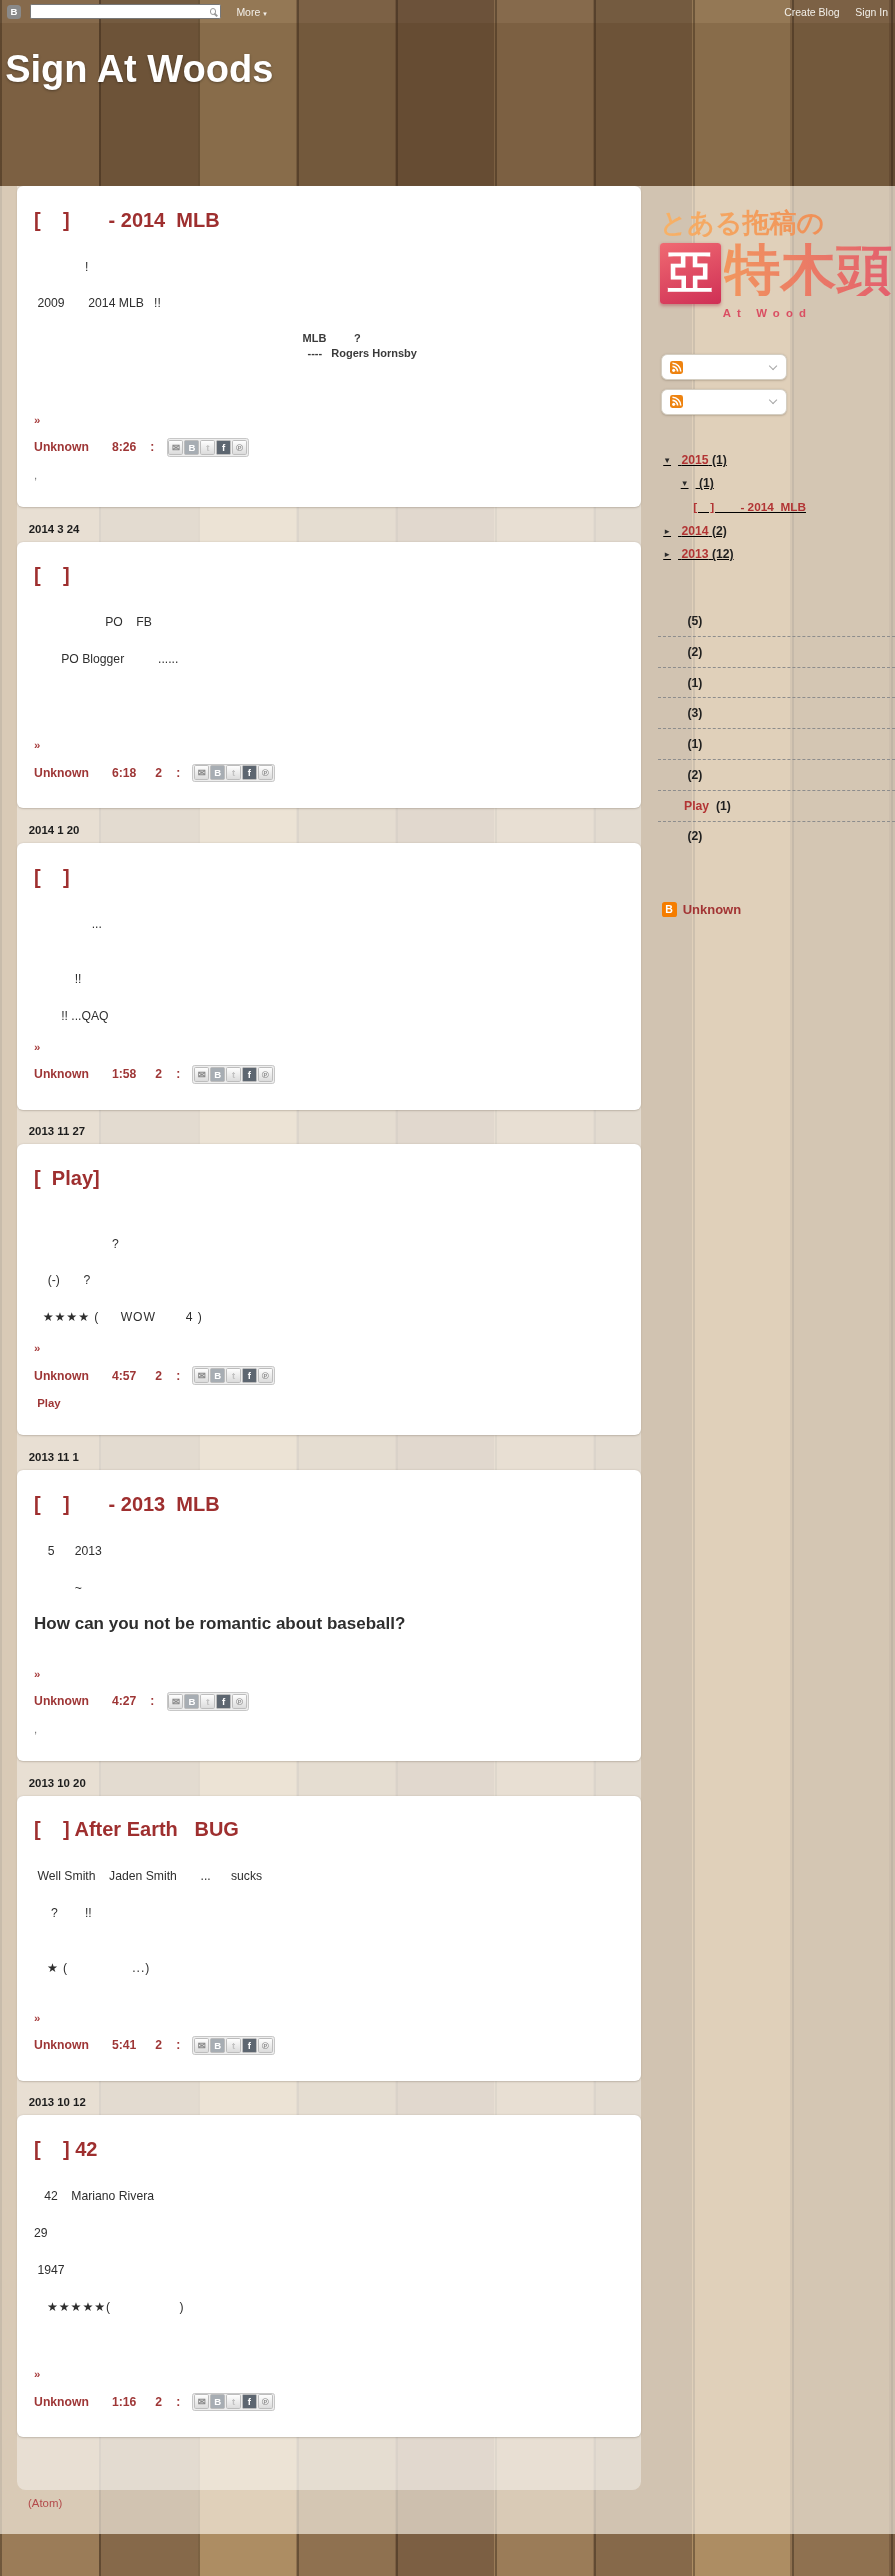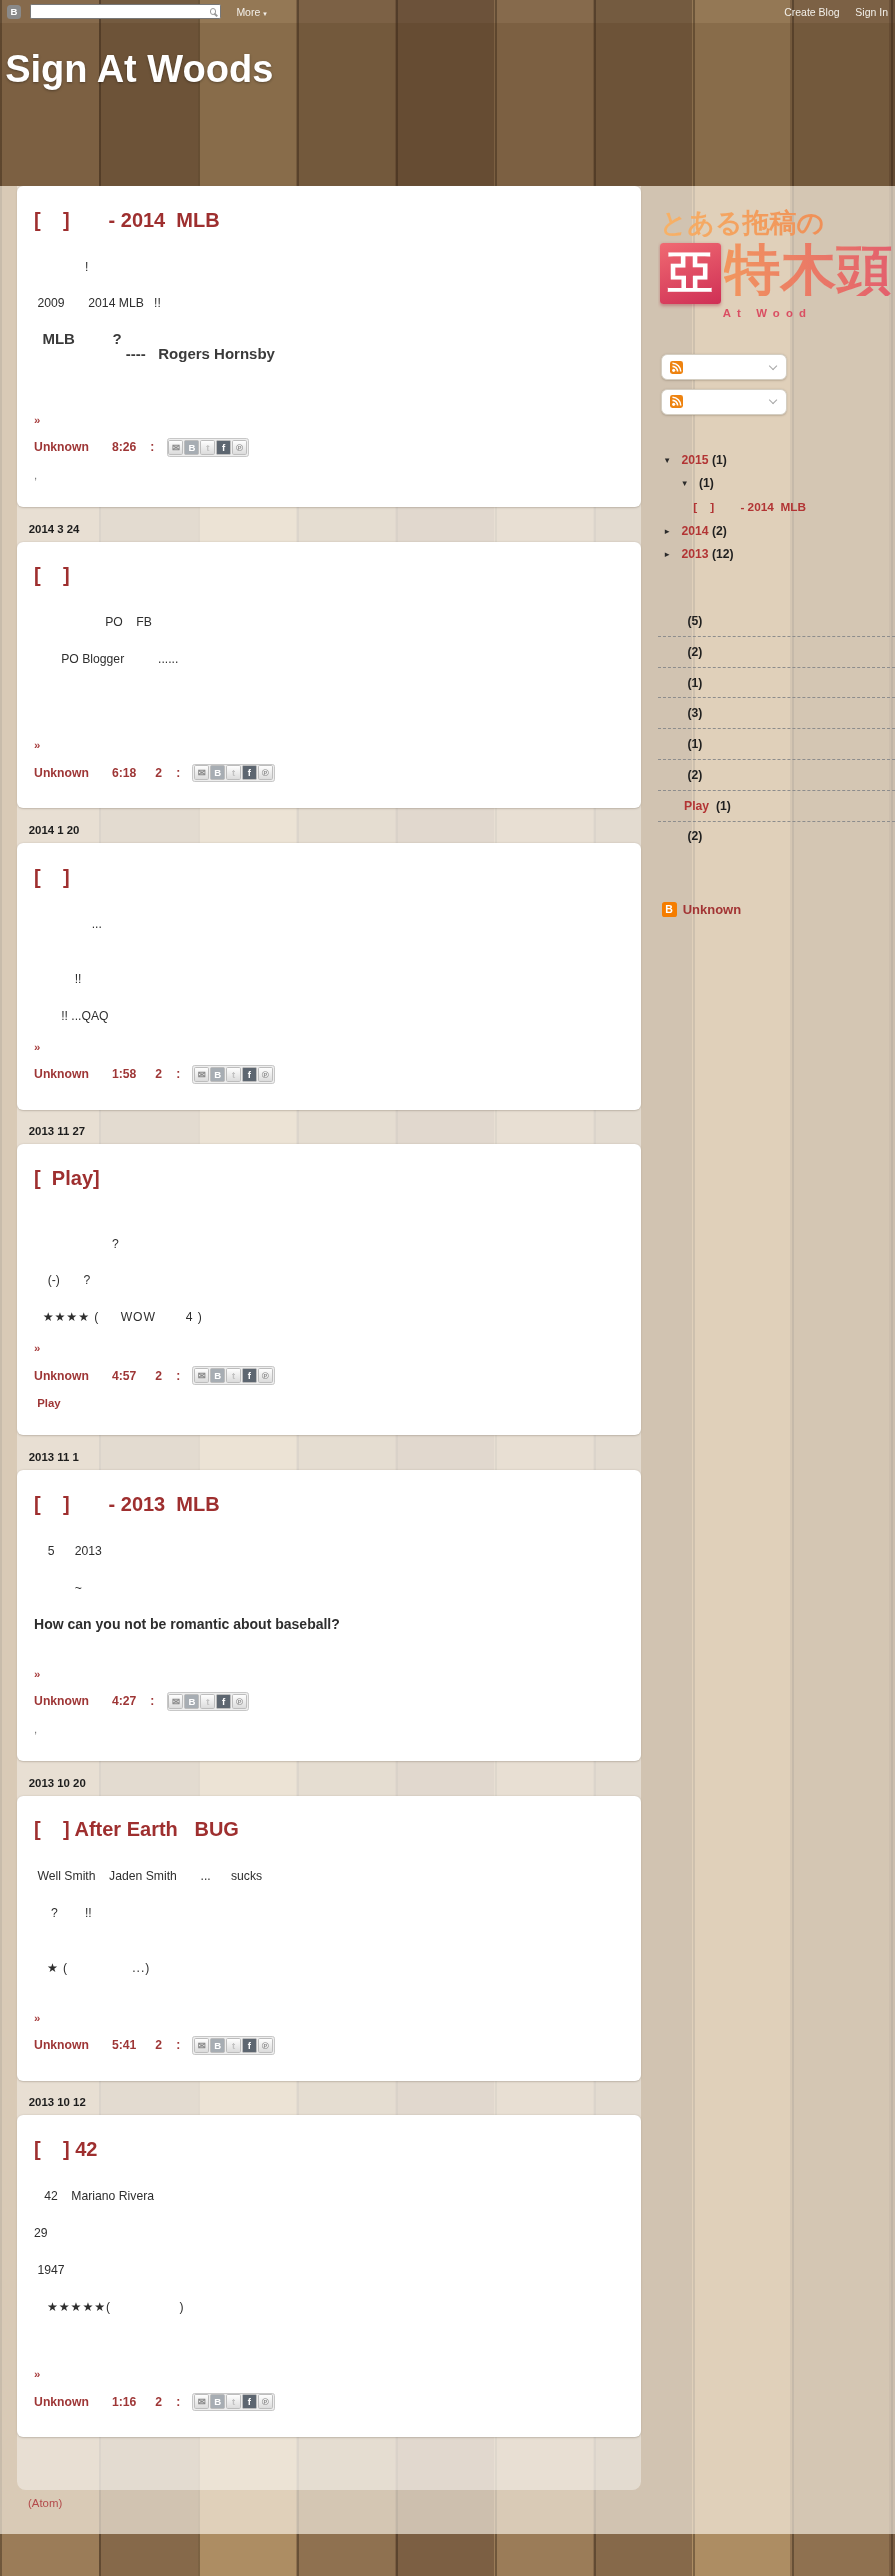--- a/index.html
+++ b/index.html
@@ -33,22 +33,22 @@
     text-shadow:0 0.9px 2.6px rgba(0,0,0,.35);}
   
   .content{ background:rgba(255,250,240,.62); min-height:2304px; display:flex; padding:0 0 0 16.6px;}
   .main-col{ width:624px; background:rgba(255,255,255,.40); border-radius:0 0 8.7px 8.7px; padding-bottom:31px;}
   .side-col{ width:237px; margin-left:17.5px; overflow:hidden;}
   .date-strip{ font-size:11.4px; font-weight:bold; color:#1d1d1d; padding:10.5px 12.2px 7px;}
   .post-card{ background:#fff; border-radius:6.1px; box-shadow:0 0.9px 1.7px rgba(120,110,95,.35);
     padding:21px 17.5px 26px; margin-bottom:5.2px;}
   .post-title{ color:#9e2f2f; font-size:20px; font-weight:bold; white-space:pre-wrap; margin:1.7px 0 26px;}
   .line{ font-size:12.2px; line-height:18.4px; min-height:18.4px; color:#2e2e2e; white-space:pre-wrap;}
-  .line.small{ font-size:15px; line-height:15px; min-height:15px; color:#3a3a3a; font-weight:bold;}
-  .line.bold{ font-weight:bold; font-size:14px;}
+  .line.small{ font-size:11px; line-height:15px; min-height:15px; color:#3a3a3a; font-weight:bold;text-align:center;}
+  .line.bold{ font-weight:bold; font-size:17px;}
   .line.stars{ letter-spacing:0.9px;}
   .jump-link{ color:#a84040; font-size:11.4px; font-weight:bold; margin:15.7px 0 12.2px; cursor:pointer;}
   .post-footer{ display:flex; align-items:center; font-size:12.2px; font-weight:bold; color:#9e3636;}
   .pf-author{ cursor:pointer;}
   .pf-time{ margin-left:23px; cursor:pointer;}
   .pf-comments{ margin-left:19px; cursor:pointer;}
   .pf-colon{ margin-left:14px;}
   .share-row{ display:flex; margin-left:12.2px; gap:0.9px; background:#eee; border:0.9px solid #c7c7c7;
     border-radius:2.6px; padding:0.9px;}
   .share{ width:15px; height:15px; border:0.9px solid #bdbdbd; border-radius:1.7px;
@@ -71,21 +71,21 @@
   .logo-rest{ font-size:56px; font-weight:bold; line-height:.95; margin-left:3.5px;
     background:linear-gradient(90deg,#f2975e,#e35f6d); -webkit-background-clip:text; background-clip:text;
     -webkit-text-fill-color:transparent;}
   .logo-sub{ font-size:11.4px; font-weight:bold; letter-spacing:6.1px; color:#da4f63; margin:3.5px 0 0 63px;}
   .dd{ display:flex; align-items:center; width:126px; height:26px; background:#fff;
     border:0.9px solid #d4cec2; border-radius:6.1px; padding:0 7.9px; margin:0 0 8.7px 2.6px;
     box-shadow:0 0.9px 1.7px rgba(90,75,55,.25);}
   .dd-label{ font-size:10.5px; color:#444; margin-left:6.1px;}
   .chev{ width:6.1px; height:6.1px; border-right:1.7px solid #a8a8a8; border-bottom:1.7px solid #a8a8a8;
     transform:rotate(45deg); margin:-2.6px 1.7px 0 auto;}
-  .archive{ margin:38px 0 0 5.2px; font-size:12.2px;}
+  .archive{ margin:38px 0 0 5.2px; font-size:12.2px;text-decoration:underline;}
   .arch-row{ margin:9.6px 0; white-space:nowrap;}
   .arch-row.lvl1{ margin-left:17.5px;}
   .arch-row.lvl2{ margin-left:30px;}
   .arch-toggle{ font-size:7.9px; color:#2b2b2b; margin-right:7px; cursor:pointer; vertical-align:0.9px;}
   .arch-year{ color:#b23434; font-weight:bold; cursor:pointer;}
   .arch-count{ color:#1f1f1f; font-weight:bold;}
   .arch-post{ color:#b23434; font-size:11.8px; font-weight:bold; white-space:pre-wrap; cursor:pointer;}
   .labels-list{ margin:45px 0 0 0; list-style:none;}
   .label-row{ padding:7.9px 0 7.9px 26px; border-bottom:0.9px dashed #8d8d8d; font-size:12.2px; white-space:nowrap;}
   .label-row:last-child{ border-bottom:none;}

